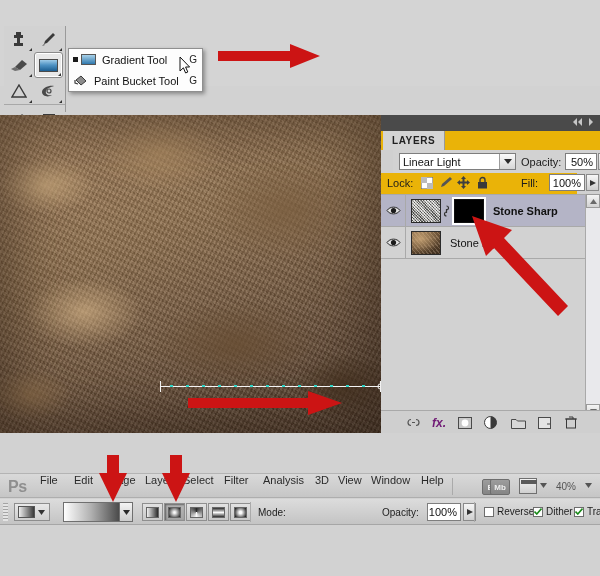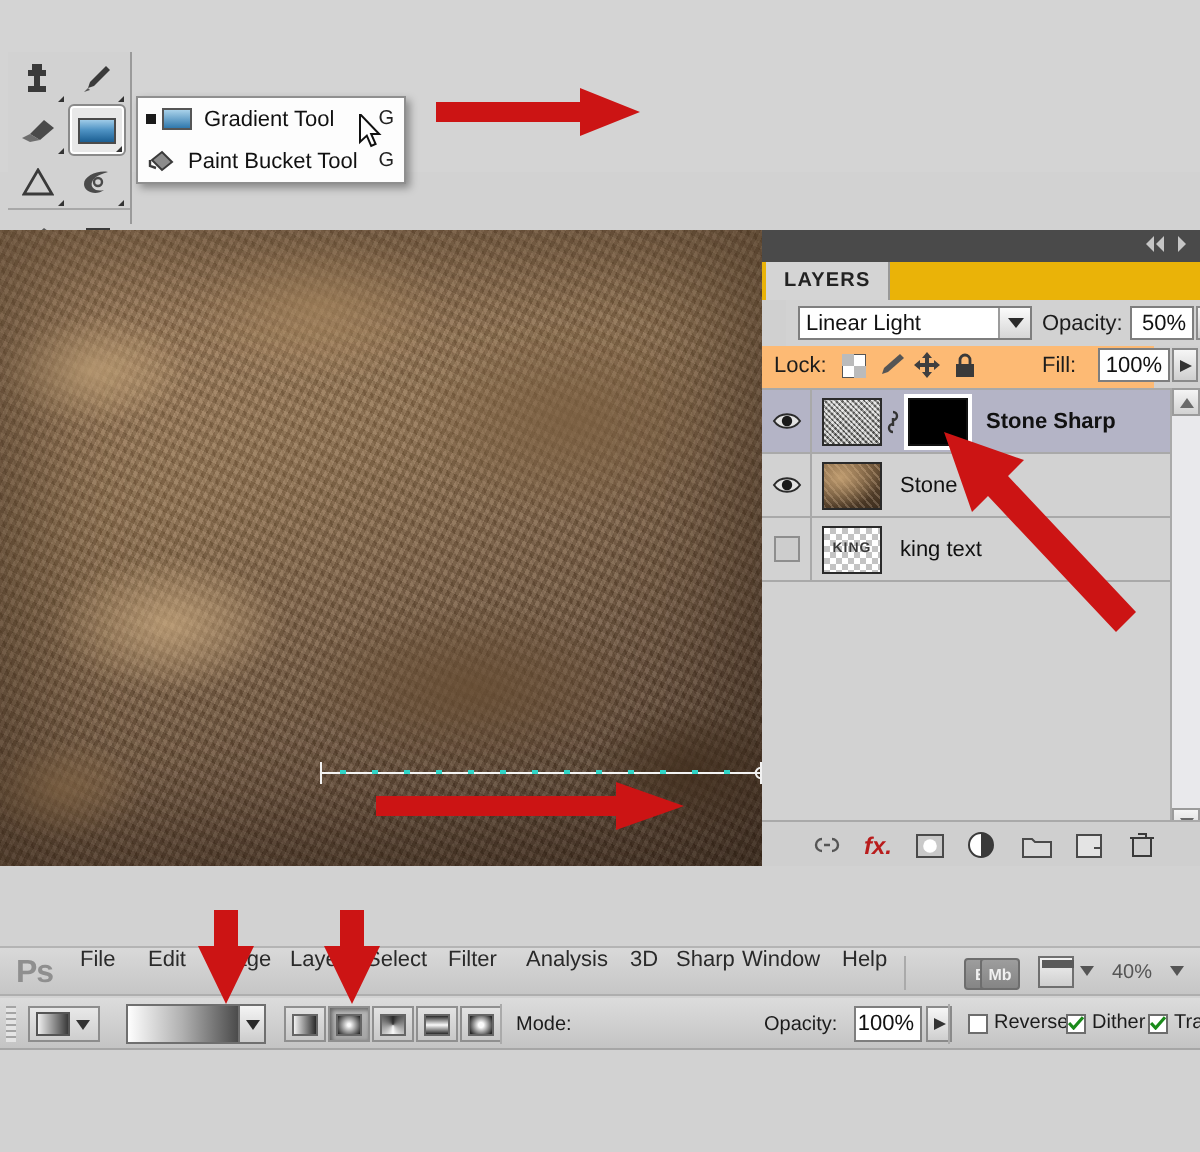--- a/index.html
+++ b/index.html
@@ -115,21 +115,21 @@
   #opacity-lbl { position:absolute; left:128px; top:6px; font-size:11px; }
   #opacity-val { position:absolute; left:172px; top:3px; width:32px; justify-content:flex-end; }
   .tri-btn {
     position:absolute; width:13px; height:17px;
     background:linear-gradient(180deg,#f6f6f6,#cfcfcf);
     border:1px solid #8a8a8a;
     display:flex; align-items:center; justify-content:center;
   }
   #opacity-tri { left:205px; top:3px; }
 
-  #lock-row { position:absolute; left:0; top:58px; width:196px; height:21px; background:#fdba74; }
+  #lock-row { position:absolute; left:0; top:58px; width:196px; height:21px; background:#eab308; }
   #lock-lbl { position:absolute; left:6px; top:4px; font-size:11px; }
   .lock-ic { position:absolute; top:2px; width:15px; height:15px; display:flex; align-items:center; justify-content:center; }
   #fill-lbl { position:absolute; left:140px; top:4px; font-size:11px; }
   #fill-val { position:absolute; left:168px; top:1px; width:36px; justify-content:flex-end; }
   #fill-tri { left:205px; top:1px; }
 
   
   #layer-list { position:absolute; left:0; top:79px; width:219px; height:224px; background:#d2d2d2; border-top:1px solid #a9a9a9; }
   .layer-row {
     position:relative; height:32px;
@@ -434,27 +434,20 @@
       <div class="eye-cell">
         <svg width="15" height="11" viewBox="0 0 15 11">
           <path d="M1 5.5 C4 1 11 1 14 5.5 C11 10 4 10 1 5.5 Z" fill="#e2e2e2" stroke="#2a2a2a"></path>
           <circle cx="7.5" cy="5.5" r="2.6" fill="#1a1a1a"></circle>
         </svg>
       </div>
       <span class="thumb stone-bg"></span>
       <span class="layer-name">Stone Bg</span>
     </div>
 
-    <div class="layer-row">
-      <div class="eye-cell">
-        <span style="width:13px;height:13px;border:1px solid #8e8e8e;background:#cdcdcd;display:block"></span>
-      </div>
-      <span class="thumb king">KING</span>
-      <span class="layer-name">king text</span>
-    </div>
 
   </div>
 
   <div id="panel-scroll">
     <div class="sb-btn" style="top:0">
       <svg width="7" height="5" viewBox="0 0 7 5">
           <path d="M3.5 0 L7 5 L0 5 Z" fill="#6a6a6a"></path>
         </svg>
     </div>
     <div class="sb-btn" style="bottom:0">
@@ -463,21 +456,21 @@
         </svg>
     </div>
   </div>
 
   <div id="panel-bottom">
     <span class="pb-ic" style="left:25px">
       <svg width="15" height="9" viewBox="0 0 15 9">
           <path d="M6 4.5 H9 M5 1.5 a3 3 0 0 0 0 6 M10 1.5 a3 3 0 0 1 0 6" fill="none" stroke="#555" stroke-width="1.2"></path>
         </svg>
     </span>
-    <span class="pb-ic" style="left:51px;font-size:12px;font-style:italic;font-weight:bold;color:#b91c1c">fx.</span>
+    <span class="pb-ic" style="left:51px;font-size:12px;font-style:italic;font-weight:bold;color:#701a75">fx.</span>
     <span class="pb-ic" style="left:77px">
       <svg width="14" height="12" viewBox="0 0 14 12">
           <rect x="0.5" y="0.5" width="13" height="11" fill="#c9c9c9" stroke="#4a4a4a"></rect>
           <circle cx="7" cy="6" r="3.4" fill="#fff"></circle>
         </svg>
     </span>
     <span class="pb-ic" style="left:103px">
       <svg width="13" height="13" viewBox="0 0 13 13">
           <circle cx="6.5" cy="6.5" r="6" fill="#fff" stroke="#3a3a3a"></circle>
           <path d="M6.5 0.5 a6 6 0 0 1 0 12 Z" fill="#3a3a3a"></path>
@@ -512,21 +505,21 @@
   <div id="menubar">
     <span id="ps-logo">Ps</span>
     <span class="menu-item" style="left:40px">File</span>
     <span class="menu-item" style="left:74px">Edit</span>
     <span class="menu-item" style="left:105px">Image</span>
     <span class="menu-item" style="left:145px">Layer</span>
     <span class="menu-item" style="left:183px">Select</span>
     <span class="menu-item" style="left:224px">Filter</span>
     <span class="menu-item" style="left:263px">Analysis</span>
     <span class="menu-item" style="left:315px">3D</span>
-    <span class="menu-item" style="left:338px">Sharp</span>
+    <span class="menu-item" style="left:338px">View</span>
     <span class="menu-item" style="left:371px">Window</span>
     <span class="menu-item" style="left:421px">Help</span>
     <span class="mb-sep" style="left:452px"></span>
     <span class="mb-btn" style="left:482px">Br</span>
     <span class="mb-btn" style="left:490px">Mb</span>
     <span id="arrange-ic"></span>
     <svg style="position:absolute;left:540px;top:9px" width="7" height="5" viewBox="0 0 7 5">
         <path d="M0 0 L7 0 L3.5 5 Z" fill="#555"></path>
       </svg>
     <span id="zoom-lvl">40%</span>

